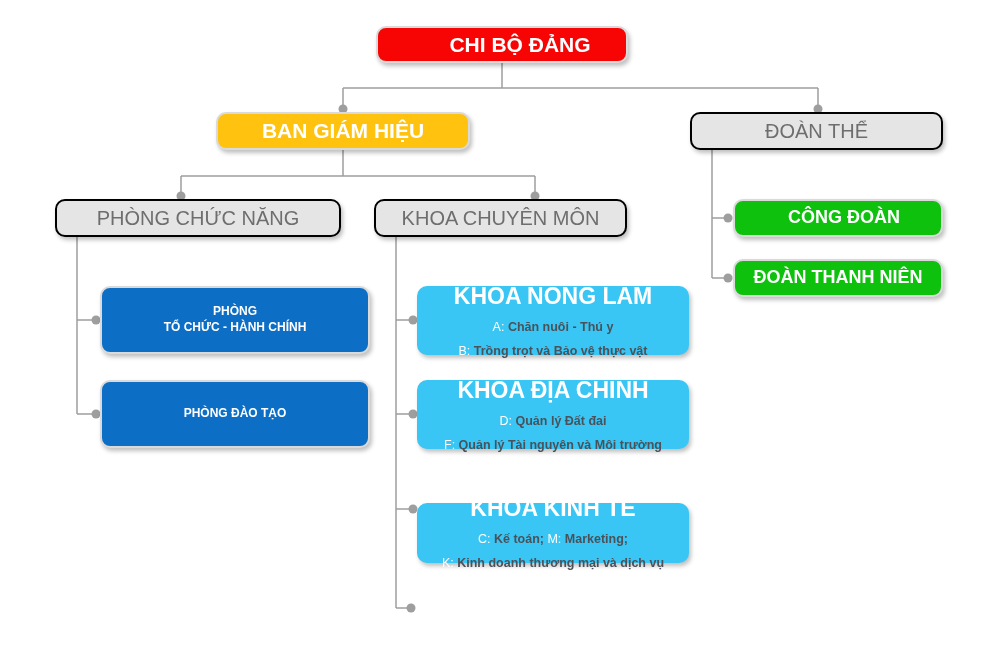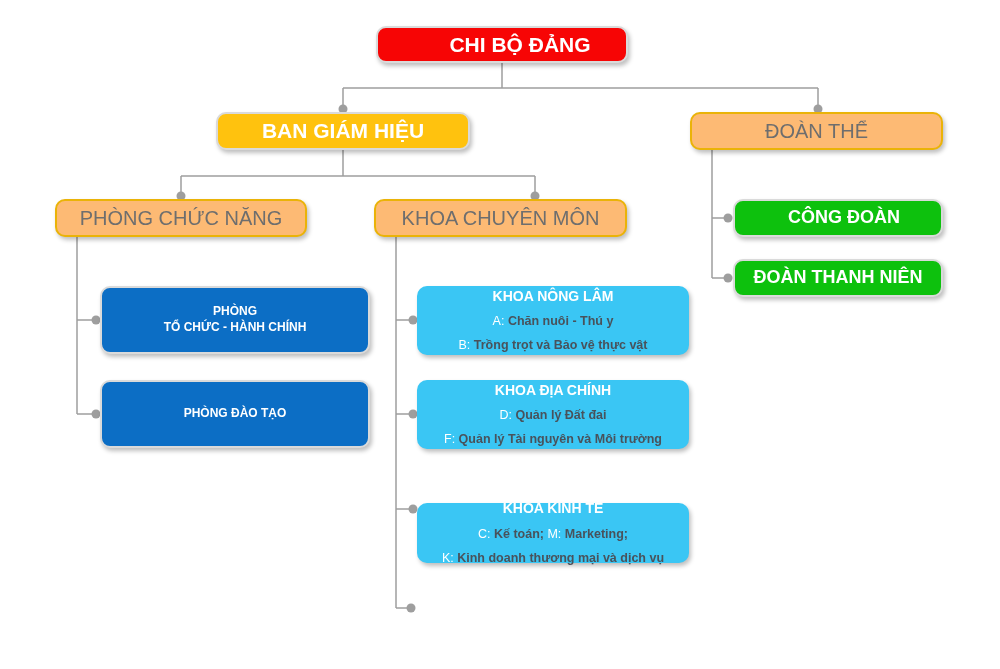--- a/index.html
+++ b/index.html
@@ -40,29 +40,29 @@
     border: 2px solid #DADADA;
     color: #ffffff;
     font-weight: bold;
   }
   .node.red    { background: var(--node-red,    #F70505); font-size: 21px; }
   .node.yellow { background: var(--node-yellow, #FFC20E); font-size: 21px; }
   .node.green  { background: var(--node-green,  #0DC10D); font-size: 18px; }
   .node.blue   { background: var(--node-blue,   #0C6EC5); font-size: 12px; text-align: center; }
   .node.cyan   { background: var(--node-cyan,   #3AC6F4); }
   .node.white {
-    background: #fdba74;
-    border: 2px solid #eab308;
+    background: #e5e5e5;
+    border: 2px solid #000000;
     color: var(--white-box-text, #6E6E6E);
     font-weight: 400;
     font-size: 20px;
   }
   .node.cyan .khoa-title {
     font-weight: bold;
-    font-size: 14px;
+    font-size: 23px;
     color: #ffffff;
     line-height: 1.25;
   }
   .node.cyan.wide .khoa-title { font-size: 19px; }
   .node.cyan .khoa-sub {
     font-size: 12.5px;
     line-height: 1.3;
     margin-top: 8px;
   }
   .run-light { color: #ffffff; font-weight: 400; }
@@ -108,21 +108,21 @@
   </div>
 
   <div class="node colored yellow" style="left:216px; top:112px; width:254px; height:38px;">
     <span>BAN GIÁM HIỆU</span>
   </div>
 
   <div class="node white" style="left:690px; top:112px; width:253px; height:38px;">
     <span>ĐOÀN THỂ</span>
   </div>
 
-  <div class="node white" style="left:55px; top:199px; width:252px; height:38px;">
+  <div class="node white" style="left:55px; top:199px; width:286px; height:38px;">
     <span>PHÒNG CHỨC NĂNG</span>
   </div>
 
   <div class="node white" style="left:374px; top:199px; width:253px; height:38px;">
     <span>KHOA CHUYÊN MÔN</span>
   </div>
 
   <div class="node colored green" style="left:733px; top:199px; width:210px; height:38px;padding-left:12px;">
     <span>CÔNG ĐOÀN</span>
   </div>

